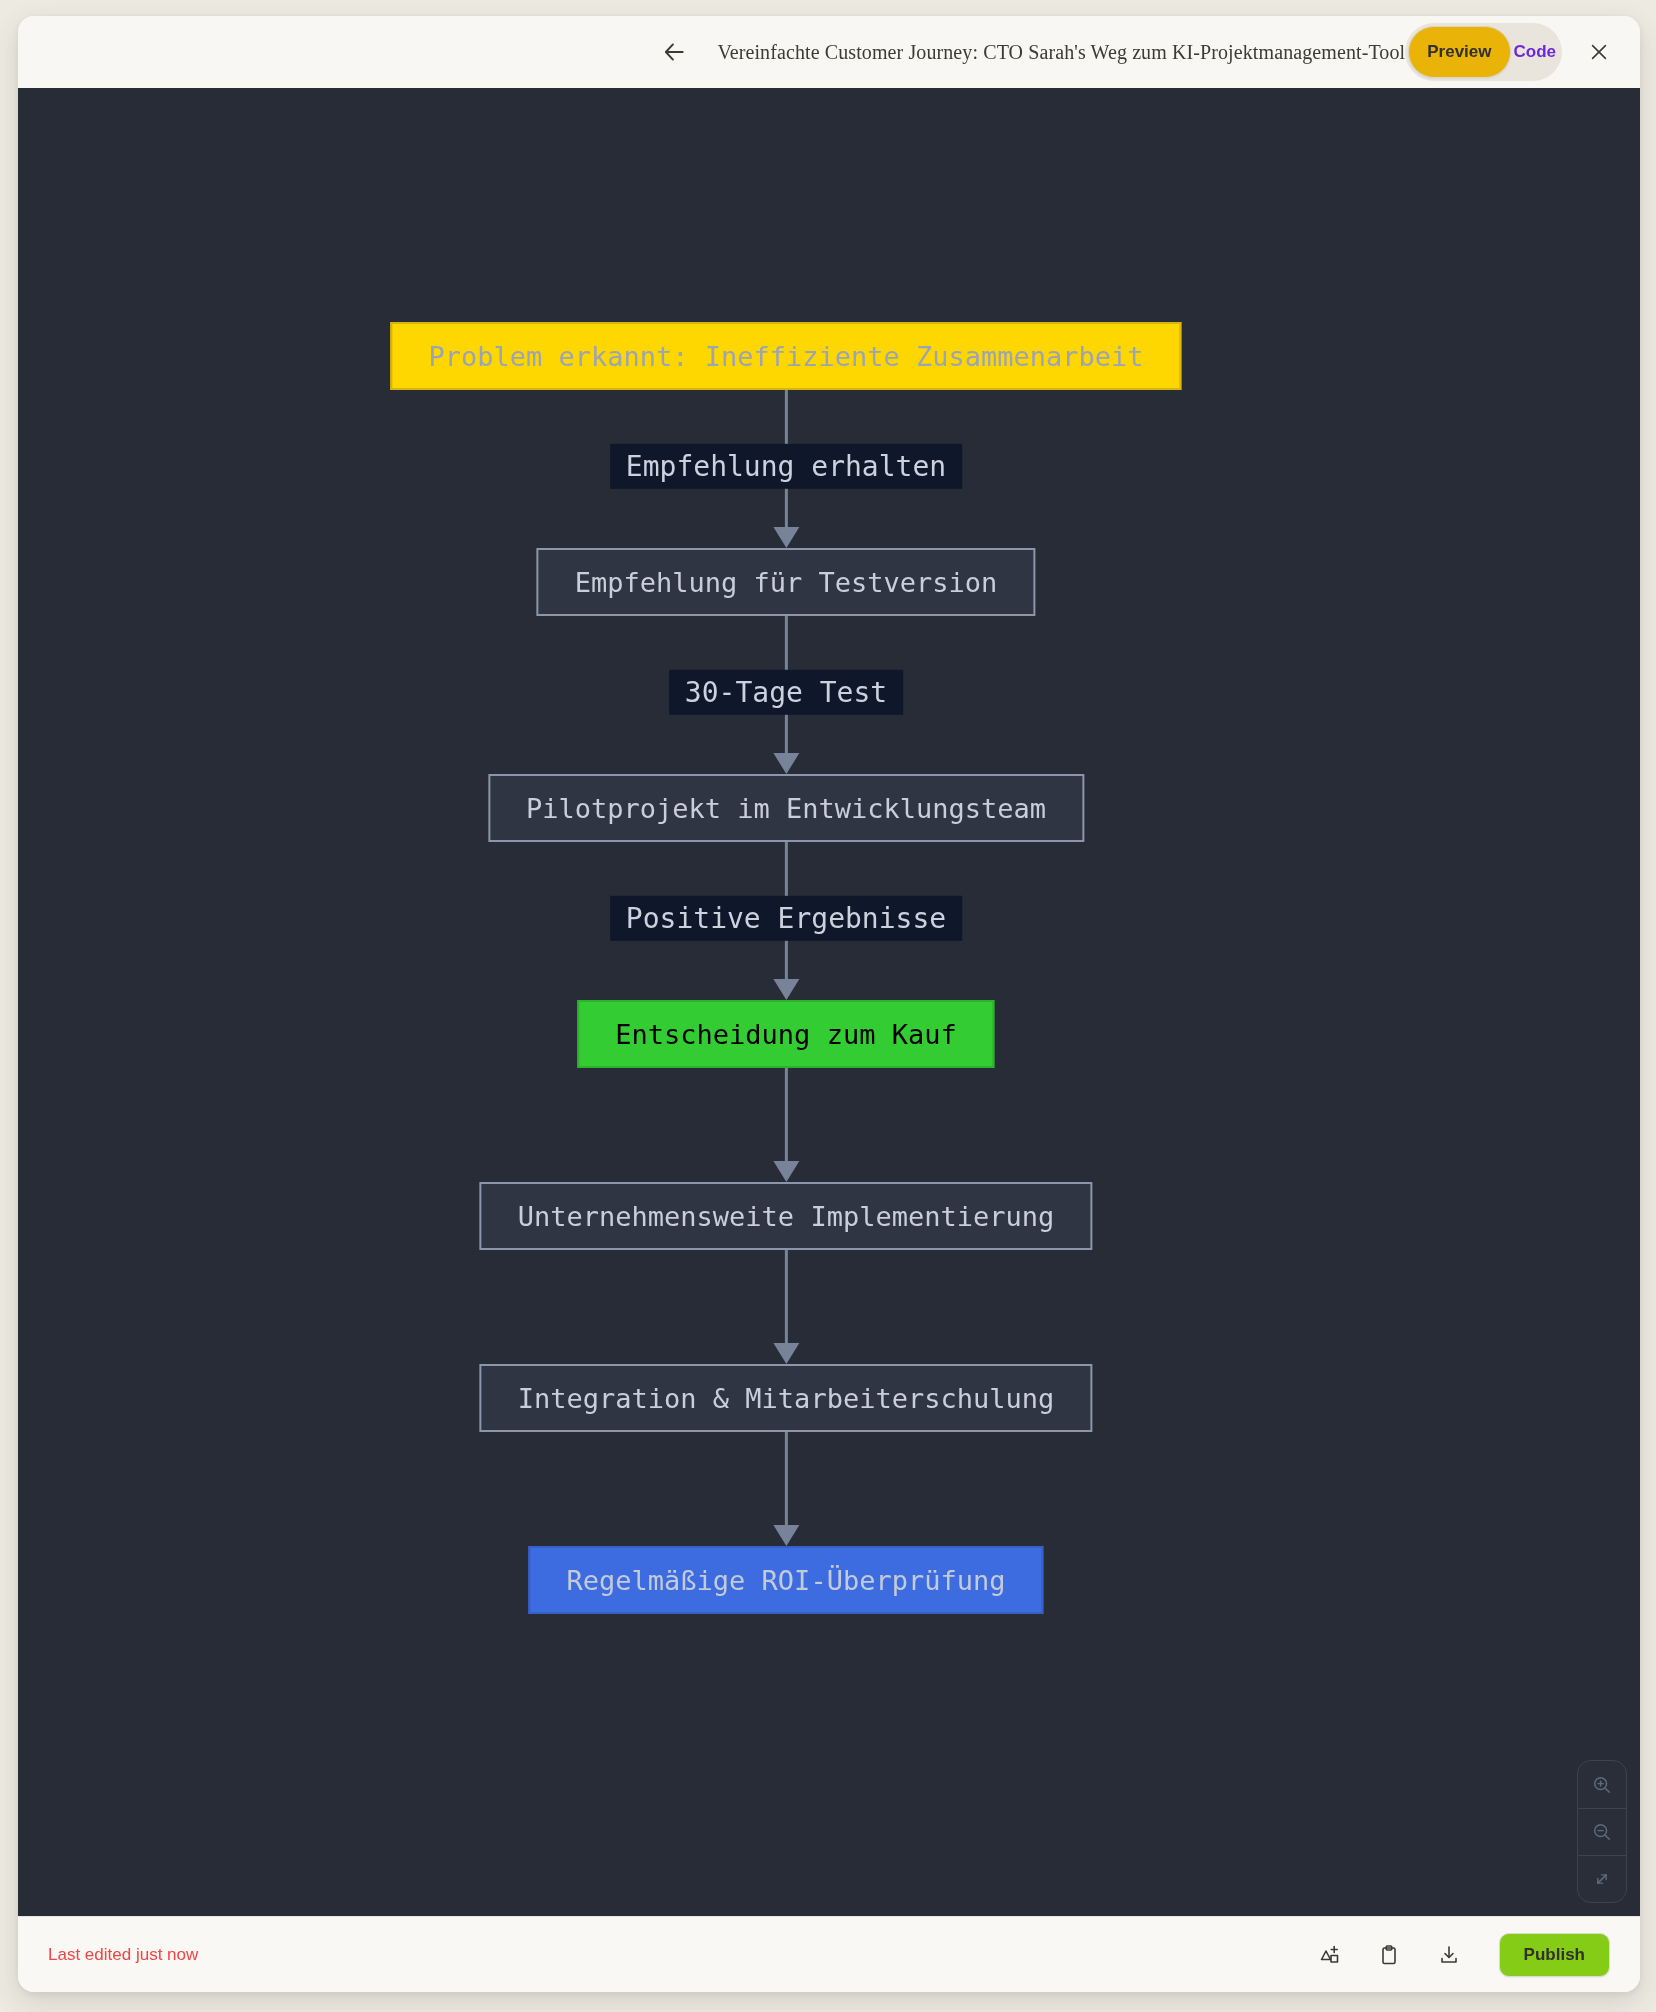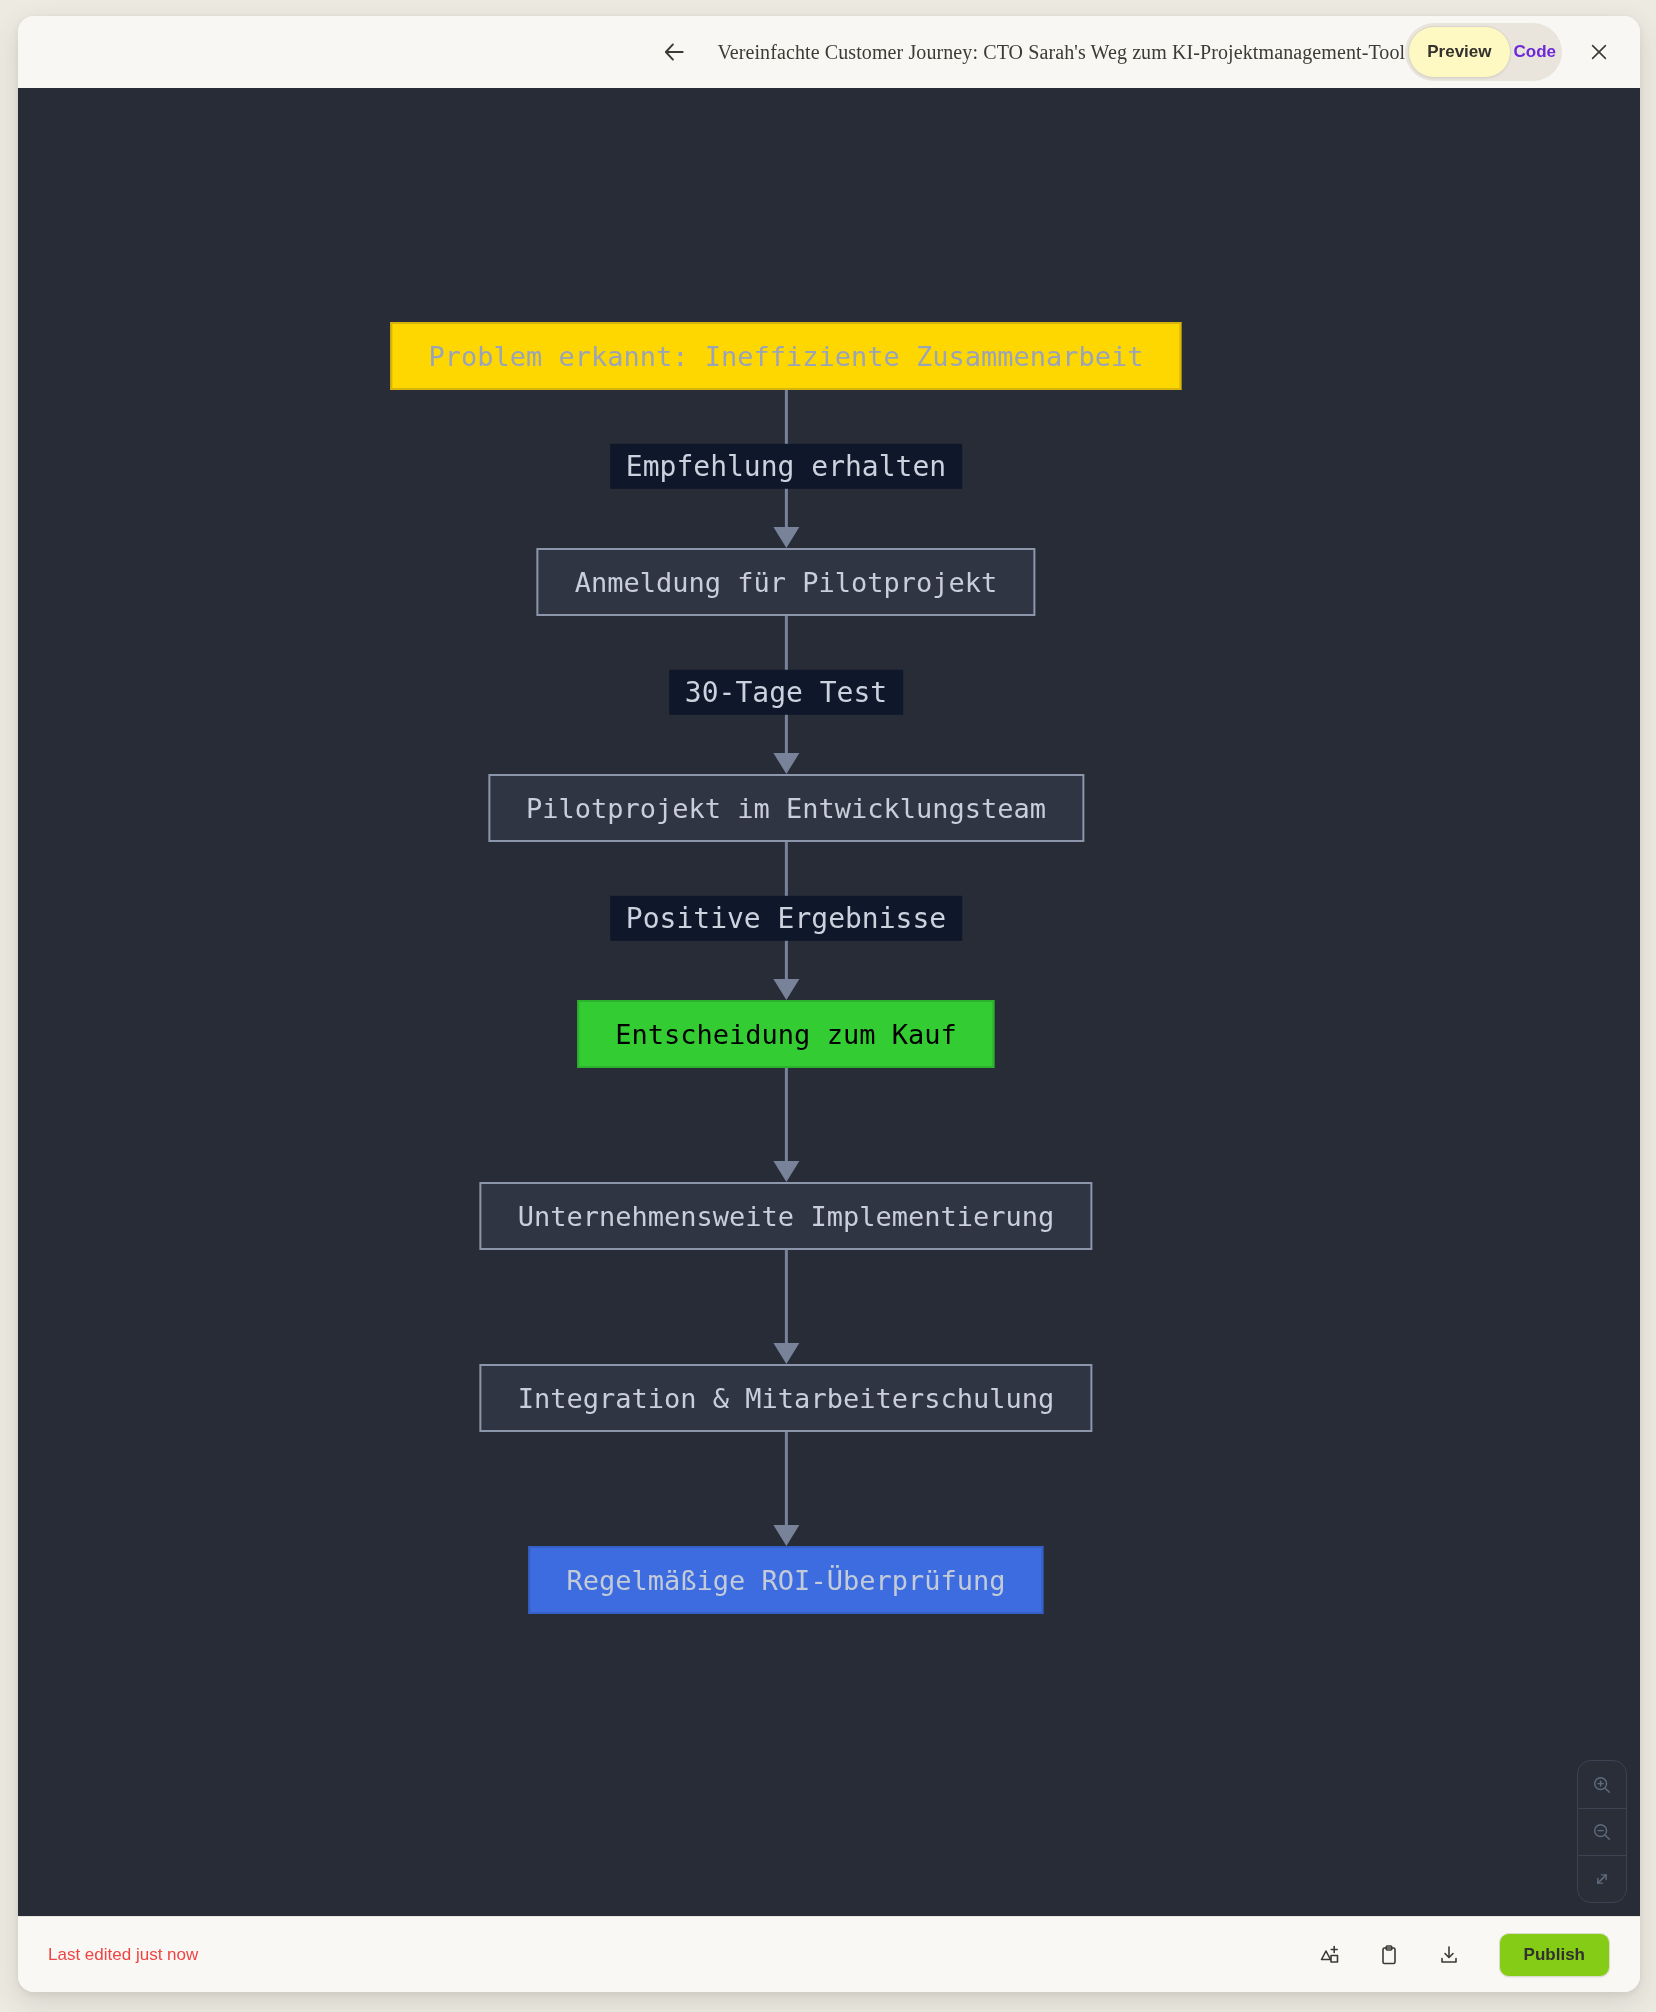--- a/index.html
+++ b/index.html
@@ -26,21 +26,21 @@
     align-items:center; justify-content:center; color:#3b3a35; padding:4px; }
   .title{
     font-family:"Liberation Serif", serif; font-size:20px; font-weight:400;
     color:#3c3b36; white-space:nowrap; letter-spacing:.1px;
   }
   .toggle{ display:flex; align-items:center; background:#e9e5dc;
     border-radius:999px; padding:3px; }
   .seg{ border:none; border-radius:999px; font-family:"Liberation Sans",sans-serif;
     font-size:17px; font-weight:700; padding:7px 3px; cursor:pointer;
     background:transparent; color:#6d28d9; }
-  .seg.active{ background:#fef9c3; color:#32312d; border:1px solid #d9d5ca;
+  .seg.active{ background:#eab308; color:#32312d; border:1px solid #d9d5ca;
     box-shadow:0 1px 2px rgba(0,0,0,.06); padding:15px 18px; }
   .hdr-right{ display:flex; align-items:center; gap:22px; }
   
   .canvas{ flex:1 1 auto; background:#272c37; position:relative; overflow:hidden;padding-left:24px; }
   .flow{
     position:absolute; top:234px; left:768px; transform:translateX(-50%);
     display:flex; flex-direction:column; align-items:center;
   }
   .node{
     height:68px; display:flex; align-items:center; justify-content:center;
@@ -129,21 +129,21 @@
     <div class="flow">
 
       <div class="node yellow">Problem erkannt: Ineffiziente Zusammenarbeit</div>
 
       <div class="conn labeled">
         <span class="line"></span>
         <span class="arrowhead"></span>
         <span class="edge-label">Empfehlung erhalten</span>
       </div>
 
-      <div class="node">Anmeldung für Pilotprojekt</div>
+      <div class="node">Empfehlung für Testversion</div>
 
       <div class="conn labeled">
         <span class="line"></span>
         <span class="arrowhead"></span>
         <span class="edge-label">30-Tage Test</span>
       </div>
 
       <div class="node">Pilotprojekt im Entwicklungsteam</div>
 
       <div class="conn labeled">

